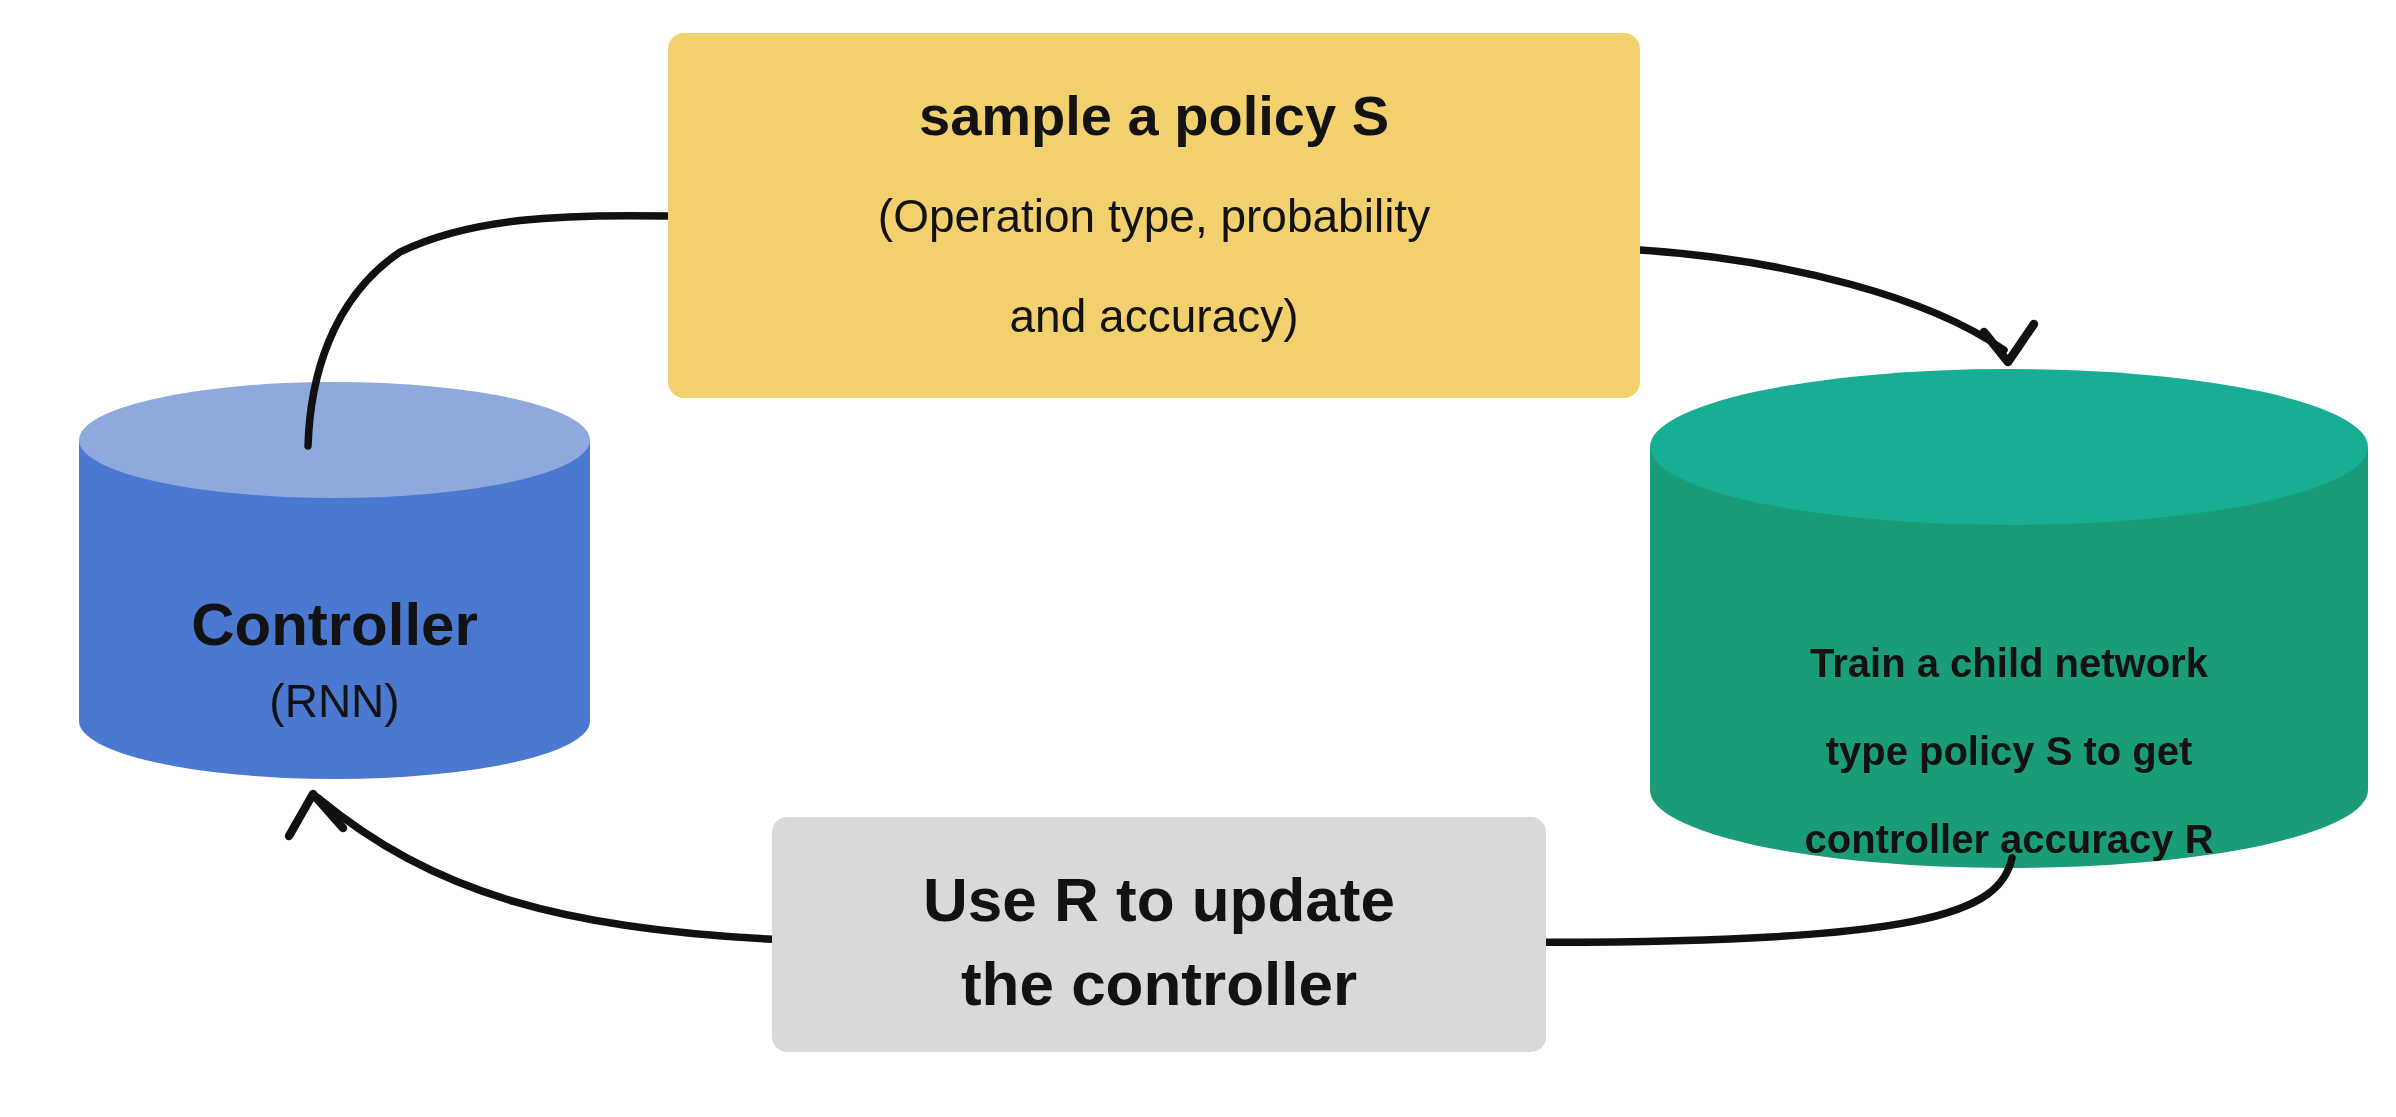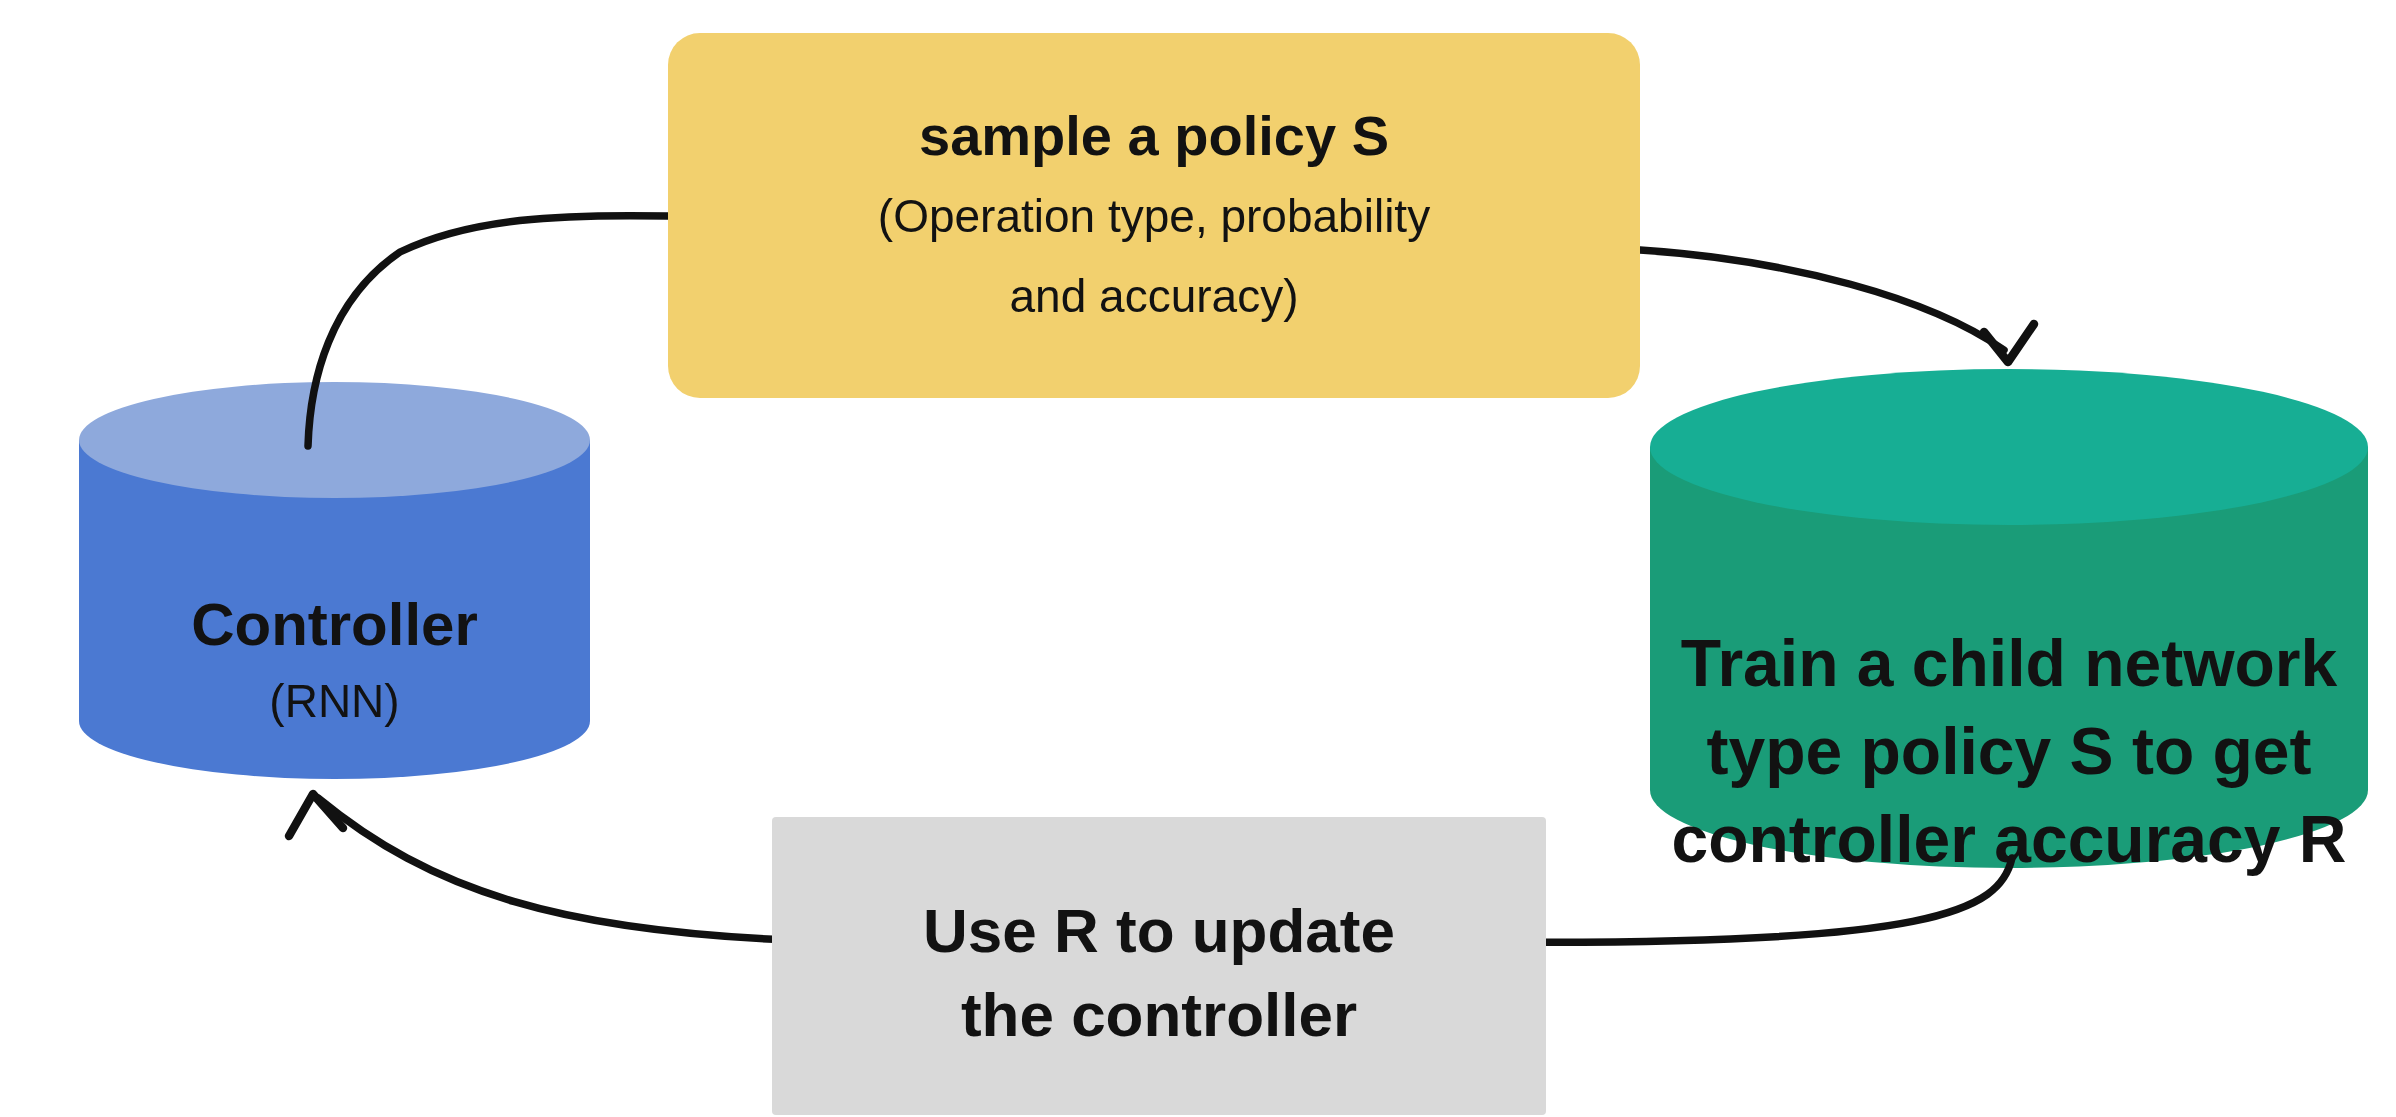--- a/index.html
+++ b/index.html
@@ -20,40 +20,40 @@
   .cylinder.controller { left: 55px; top: 382px; width: 511px; height: 397px; margin-left: 24px; }
   .cylinder.controller .cyl-body { top: 58px; border-radius: 0 0 50% 50% / 0 0 58px 58px; }
   .cylinder.controller .cyl-top  { height: 116px; }
 
   .cylinder.child { left: 1650px; top: 369px; width: 718px; height: 499px; }
   .cylinder.child .cyl-body { top: 78px; border-radius: 0 0 50% 50% / 0 0 78px 78px; }
   .cylinder.child .cyl-top  { height: 156px; }
 
   
   .box { position: absolute; display: flex; flex-direction: column; align-items: center; justify-content: center; }
-  .box.sample { left: 668px; top: 33px; width: 972px; height: 365px; border-radius: 32px; }
-  .box.update { left: 772px; top: 817px; width: 774px; height: 298px; border-radius: 4px; padding-top: 14px; box-sizing: border-box; }
+  .box.sample { left: 668px; top: 33px; width: 972px; height: 365px; border-radius: 16px; gap: 20px; }
+  .box.update { left: 772px; top: 817px; width: 774px; height: 235px; border-radius: 15px; padding-top: 14px; box-sizing: border-box; }
 
   
   .label {
     position: absolute; inset: 0;
     display: flex; flex-direction: column; align-items: center;
     text-align: center; color: #121212;
     box-sizing: border-box;
   }
   .cylinder.controller .label { padding-top: 205px; }
   .cylinder.child      .label { padding-top: 250px; }
   .line { display: block; white-space: nowrap; }
 
   .box.sample .line  { font-size: 46px; line-height: 80px; color: #121212; }
   .box.sample .line.bold { font-size: 56px; font-weight: bold; }
   .box.update .line  { font-size: 62px; line-height: 84px; font-weight: bold; color: #121212; }
   .cylinder.controller .line { font-size: 46px; line-height: 76px; }
   .cylinder.controller .line.bold { font-size: 60px; font-weight: bold; }
-  .cylinder.child .line { font-size: 66px; line-height: 88px; font-weight: bold; }
+  .cylinder.child .line { font-size: 40px; line-height: 88px; font-weight: bold; }
 
   
   svg.connectors { position: absolute; inset: 0; width: 100%; height: 100%; }
   .arrow-line { fill: none; stroke-width: 7.5; stroke-linecap: round; }
   .arrow-head { fill: none; stroke-width: 8.5; stroke-linecap: round; stroke-linejoin: round; }
 </style>
 </head>
 <body>
 
 <div class="canvas">

